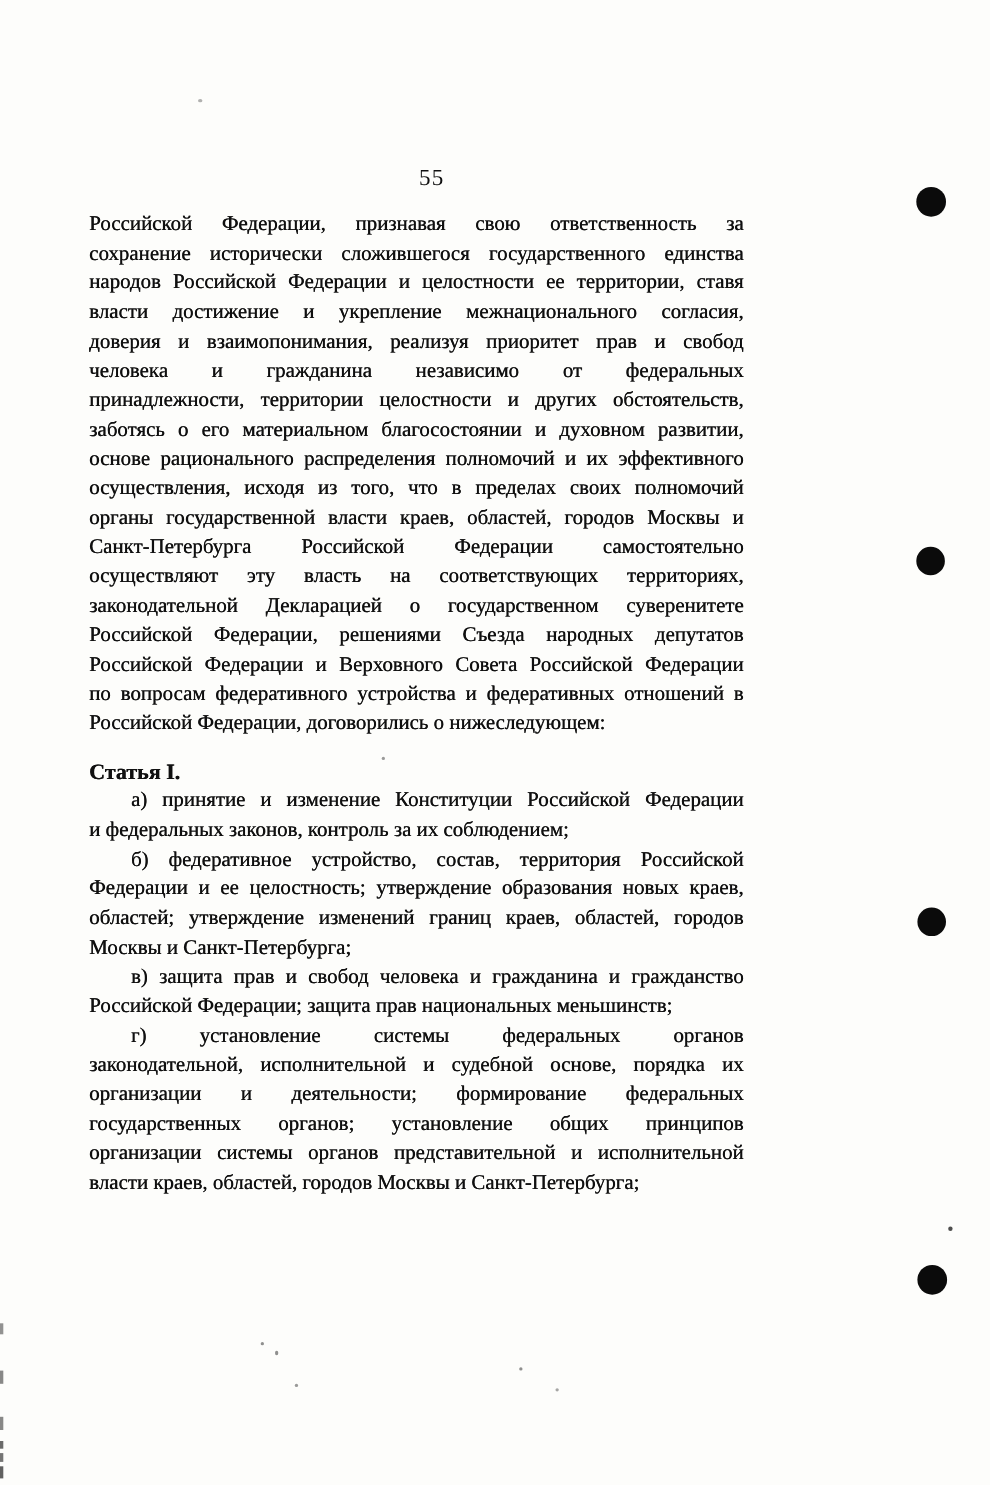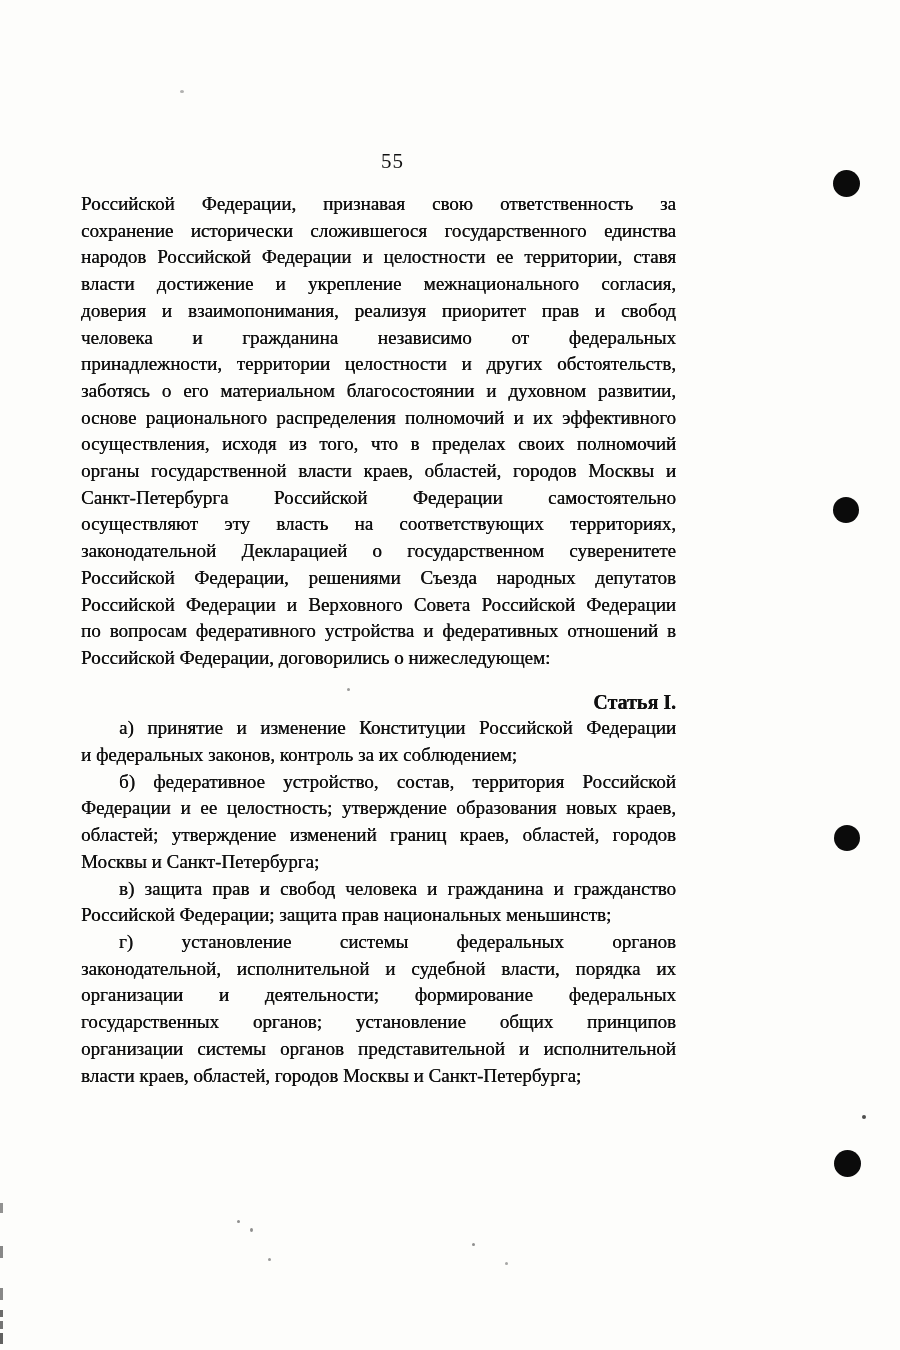--- a/index.html
+++ b/index.html
@@ -34,21 +34,21 @@
   }
   .tline {
     text-align: justify;
     text-align-last: justify;
     text-justify: inter-word;
   }
   .tline.last { text-align-last: left; }
   .tline.indent { text-indent: 38px; }
   .article-heading {
     margin-top: 17px;
-    text-align: right;
+    text-align: left;
     font-weight: bold;
     font-size: 20px;
   }
   .binder-dot {
     position: absolute;
     background: #0b0b0b;
     border-radius: 50%;
   }
   .speck {
     position: absolute;
@@ -104,21 +104,21 @@
           <div class="tline">Федерации и ее целостность; утверждение образования новых краев,</div>
           <div class="tline">областей; утверждение изменений границ краев, областей, городов</div>
           <div class="tline last">Москвы и Санкт-Петербурга;</div>
         </div>
         <div class="paragraph">
           <div class="tline indent">в) защита прав и свобод человека и гражданина и гражданство</div>
           <div class="tline last">Российской Федерации; защита прав национальных меньшинств;</div>
         </div>
         <div class="paragraph">
           <div class="tline indent">г) установление системы федеральных органов</div>
-          <div class="tline">законодательной, исполнительной и судебной власти, порядка их</div>
+          <div class="tline">законодательной, исполнительной и судебной основе, порядка их</div>
           <div class="tline">организации и деятельности; формирование федеральных</div>
           <div class="tline">государственных органов; установление общих принципов</div>
           <div class="tline">организации системы органов представительной и исполнительной</div>
           <div class="tline last">власти краев, областей, городов Москвы и Санкт-Петербурга;</div>
         </div>
       </div>
 
   </div>
 
   <div>

